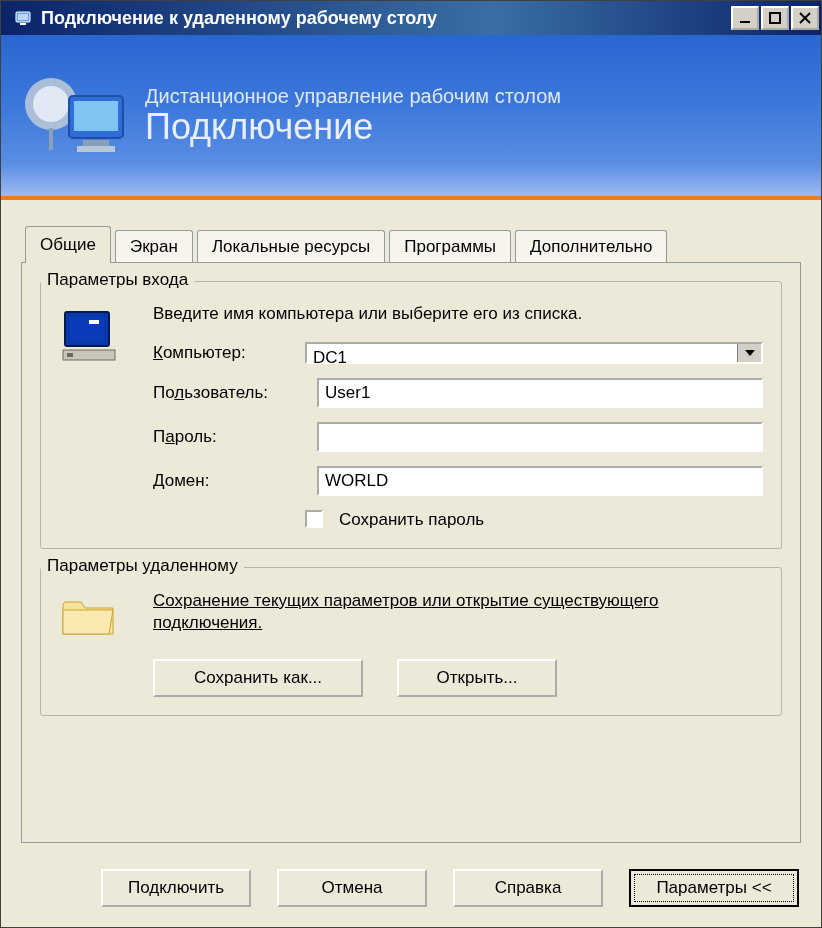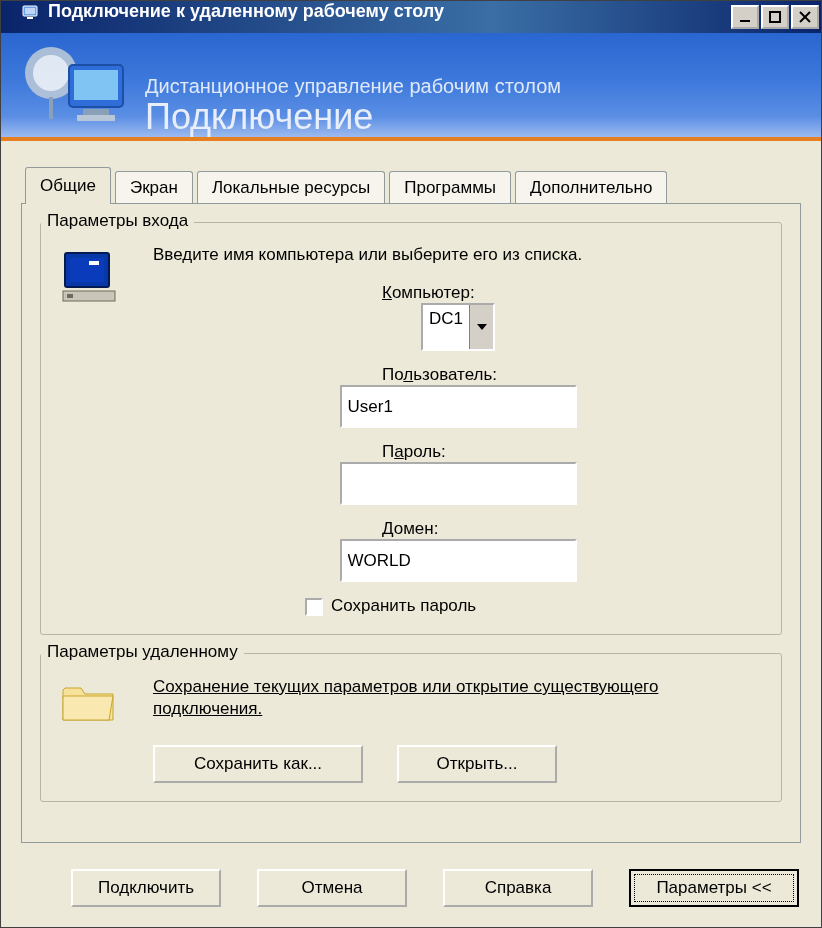--- a/index.html
+++ b/index.html
@@ -21,22 +21,22 @@
   flex-direction: column;
 }
 
 .titlebar {
   height: 34px;
   background: linear-gradient(to right, #0a246a, #3a6ea5 60%, #0a246a);
   color: #fff;
   font-weight: bold;
   font-size: 18px;
   display: flex;
-  align-items: flex-start;
-  padding-left: 19px;
+  align-items: center;
+  padding-left: 12px;
 }
 .titlebar .sys-icon {
   width: 22px; height: 22px; margin-right: 6px;
   display: flex; align-items: center; justify-content: center;
 }
 .titlebar .spacer { flex: 1; }
 .titlebar .wbtn {
   width: 28px; height: 24px;
   margin: 4px 2px 4px 0;
   background: #d4d0c8;
@@ -49,21 +49,21 @@
 }
 .titlebar .wbtn svg { pointer-events: none; }
 .titlebar .title-text { white-space: nowrap; }
 
 
 .banner {
   height: 165px;
   background: linear-gradient(to bottom, #2a66d0 0%, #3d78db 45%, #5a8ee4 80%, #9cbaf0 100%);
   border-bottom: 4px solid #e67e22;
   display: flex;
-  align-items: flex-end;
+  align-items: center;
   padding-left: 20px;
   color: #e8effb;
 }
 .banner .banner-icon { margin-right: 14px; }
 .banner .banner-text { line-height: 1.1; }
 .banner .banner-sub { font-size: 20px; font-weight: normal; opacity: 0.95; }
 .banner .banner-main { font-size: 36px; font-weight: normal; }
 
 
 .content {
@@ -130,63 +130,63 @@
   width: 94px;
   padding-top: 4px;
 }
 .login-main { flex: 1; }
 .instruction { font-size: 17px; margin-bottom: 18px; }
 
 .field-row {
   display: flex;
   align-items: center;
   margin-bottom: 14px;
-  flex-direction: column;
 }
 .field-label {
   width: 152px;
   font-size: 17px;
 }
 .field-label .underline { text-decoration: underline; }
 .field-control { flex: 1; display: flex; }
 .textbox {
   flex: 1;
-  height: 43px;
+  height: 30px;
   border: 2px inset #fff;
   background: #fff;
   padding: 2px 6px;
   font-family: inherit;
   font-size: 17px;
+  margin-left: 12px;
 }
 .combo {
   flex: 1;
   display: flex;
-  height: 48px;
+  height: 22px;
   border: 2px inset #fff;
   background: #fff;
 }
 .combo .combo-text {
   flex: 1;
   padding: 2px 6px;
   font-family: inherit;
   font-size: 17px;
   line-height: 24px;
 }
 .combo .combo-btn {
   width: 24px;
   background: #d4d0c8;
   border-left: 1px solid #808080;
   display: flex; align-items: center; justify-content: center;
   cursor: pointer;
 }
 .checkbox-row {
   display: flex;
-  align-items: flex-end;
+  align-items: flex-start;
   margin-left: 152px;
-  gap: 8px;
+  gap: 16px;
   font-size: 17px;
 }
 .checkbox {
   width: 18px; height: 18px;
   background: #fff;
   border: 2px inset #fff;
   cursor: pointer;
 }
 
 .conn-row { display: flex; }
@@ -214,21 +214,21 @@
 .btn.focus {
   outline: 1px dotted #000;
   outline-offset: -6px;
   border: 2px solid #000;
 }
 
 
 .bottom-bar {
   padding: 14px 22px 20px 16px;
   display: flex;
-  gap: 36px;
+  gap: 26px;
   justify-content: flex-end;
   align-items: center;
 }
 
 </style>
 </head>
 <body>
 
 <div class="window">
 

